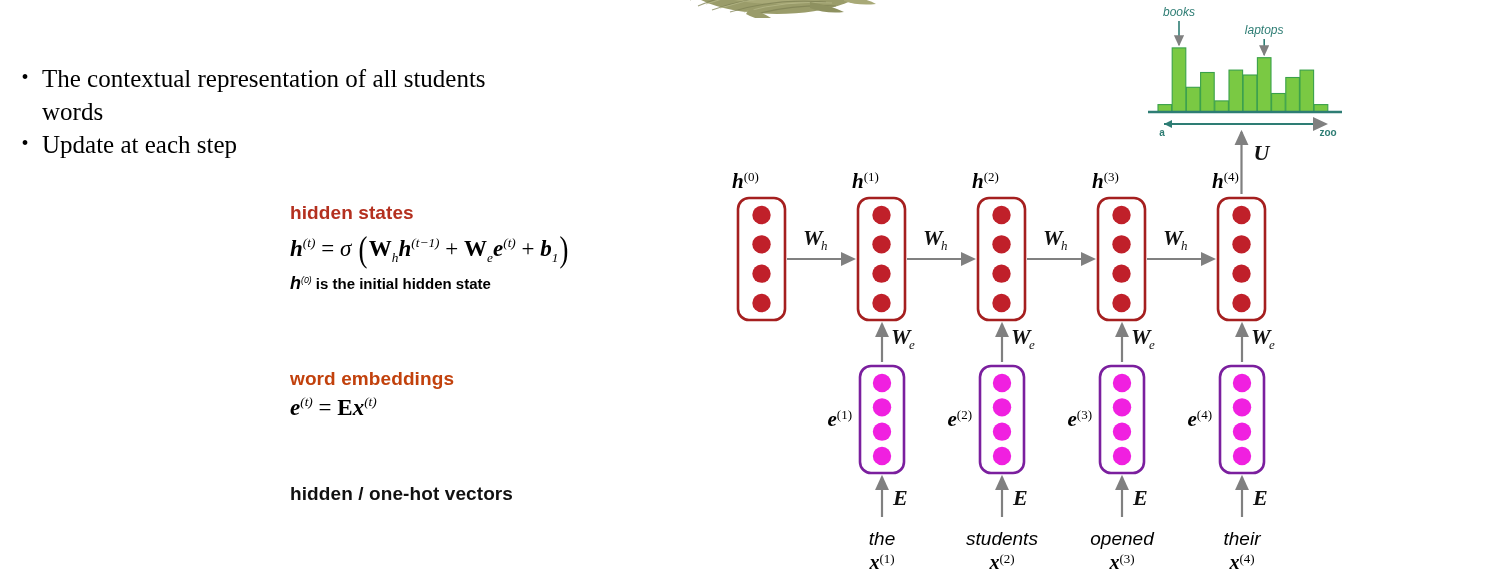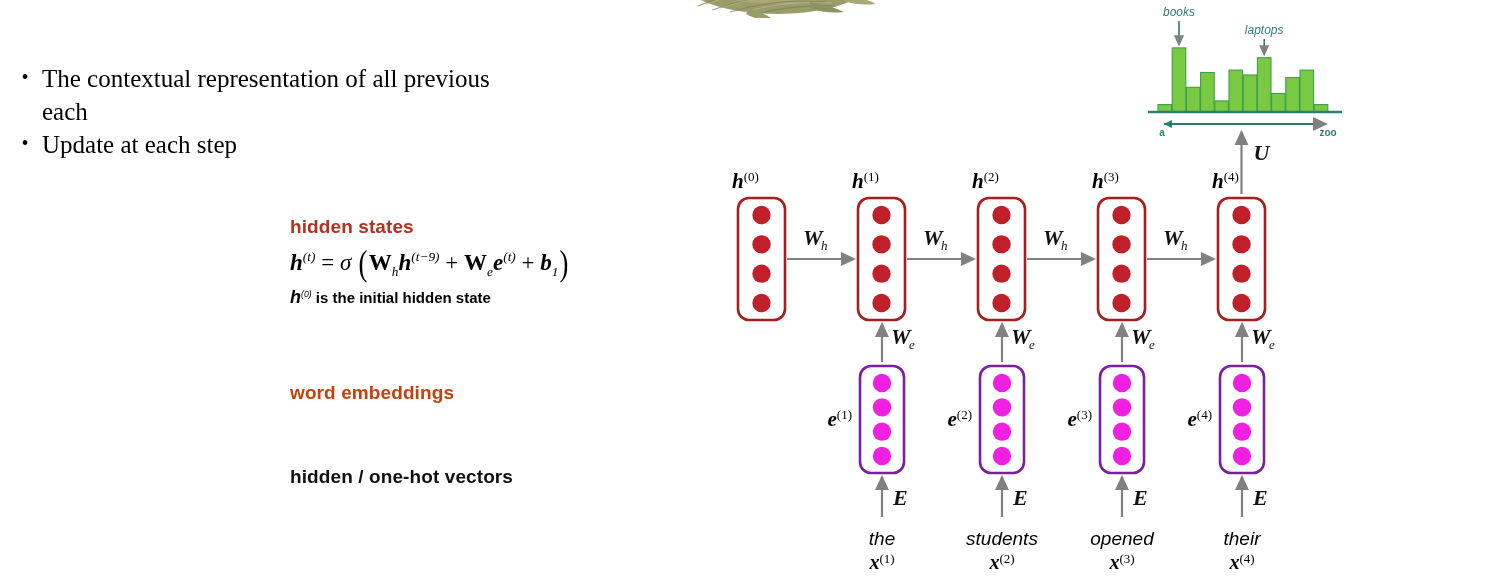--- a/index.html
+++ b/index.html
@@ -30,21 +30,21 @@
     flex: 0 0 34px;
     text-align: center;
     font-size: 20px;
     line-height: 1.5;
   }
   .bullet-text { flex: 1; }
 
   
   #eqblock {
     position: absolute;
-    left: 290px; top: 216px;
+    left: 290px; top: 202px;
     width: 350px;
     color: #000;
   }
   .eq-group { margin-bottom: 0; }
   .eq-caption {
     font-size: 19px;
     font-weight: 600;
     letter-spacing: .1px;
   }
   .cap-hidden { color: #b4301f; }
@@ -148,52 +148,57 @@
     font-style: italic;
     fill: #000;
   }
 </style>
 </head>
 <body>
 
 <div id="bullets">
   <div class="bullet-row">
     <span class="bullet-dot">•</span>
-    <span class="bullet-text">The contextual representation of all previous each</span>
+    <span class="bullet-text">The contextual representation of all students words</span>
   </div>
   <div class="bullet-row">
     <span class="bullet-dot">•</span>
     <span class="bullet-text">Update at each step</span>
   </div>
 </div>
 
 <div id="eqblock">
 
   <div class="eq-group">
     <div class="eq-caption cap-hidden">hidden states</div>
     <div class="eq-math">
       <span class="mvar">h</span><sup class="sm">(t)</sup>
       <span>=</span>
       <span class="msym">σ</span>
-      <span class="paren">(</span><span class="mvarup">W</span><sub class="sm">h</sub><span class="mvar">h</span><sup class="sm">(t−9)</sup>
+      <span class="paren">(</span><span class="mvarup">W</span><sub class="sm">h</sub><span class="mvar">h</span><sup class="sm">(t−1)</sup>
       <span>+</span>
       <span class="mvarup">W</span><sub class="sm">e</sub><span class="mvar">e</span><sup class="sm">(t)</sup>
       <span>+</span>
       <span class="mvar">b</span><sub class="sm">1</sub><span class="paren">)</span>
     </div>
     <div class="eq-note">
       <span class="mvar">h</span><sup class="sm">(0)</sup>
       <span>is the initial hidden state</span>
     </div>
   </div>
 
   <div class="gap-a"></div>
 
   <div class="eq-group">
     <div class="eq-caption cap-word">word embeddings</div>
+    <div class="eq-math">
+      <span class="mvar">e</span><sup class="sm">(t)</sup>
+      <span>=</span>
+      <span class="mvarup">E</span><span class="mvar">x</span><sup class="sm">(t)</sup>
+    </div>
   </div>
 
   <div class="gap-b"></div>
 
   <div class="eq-group">
     <div class="eq-caption cap-onehot">hidden / one-hot vectors</div>
   </div>
 </div>
 
 <div id="nest">

